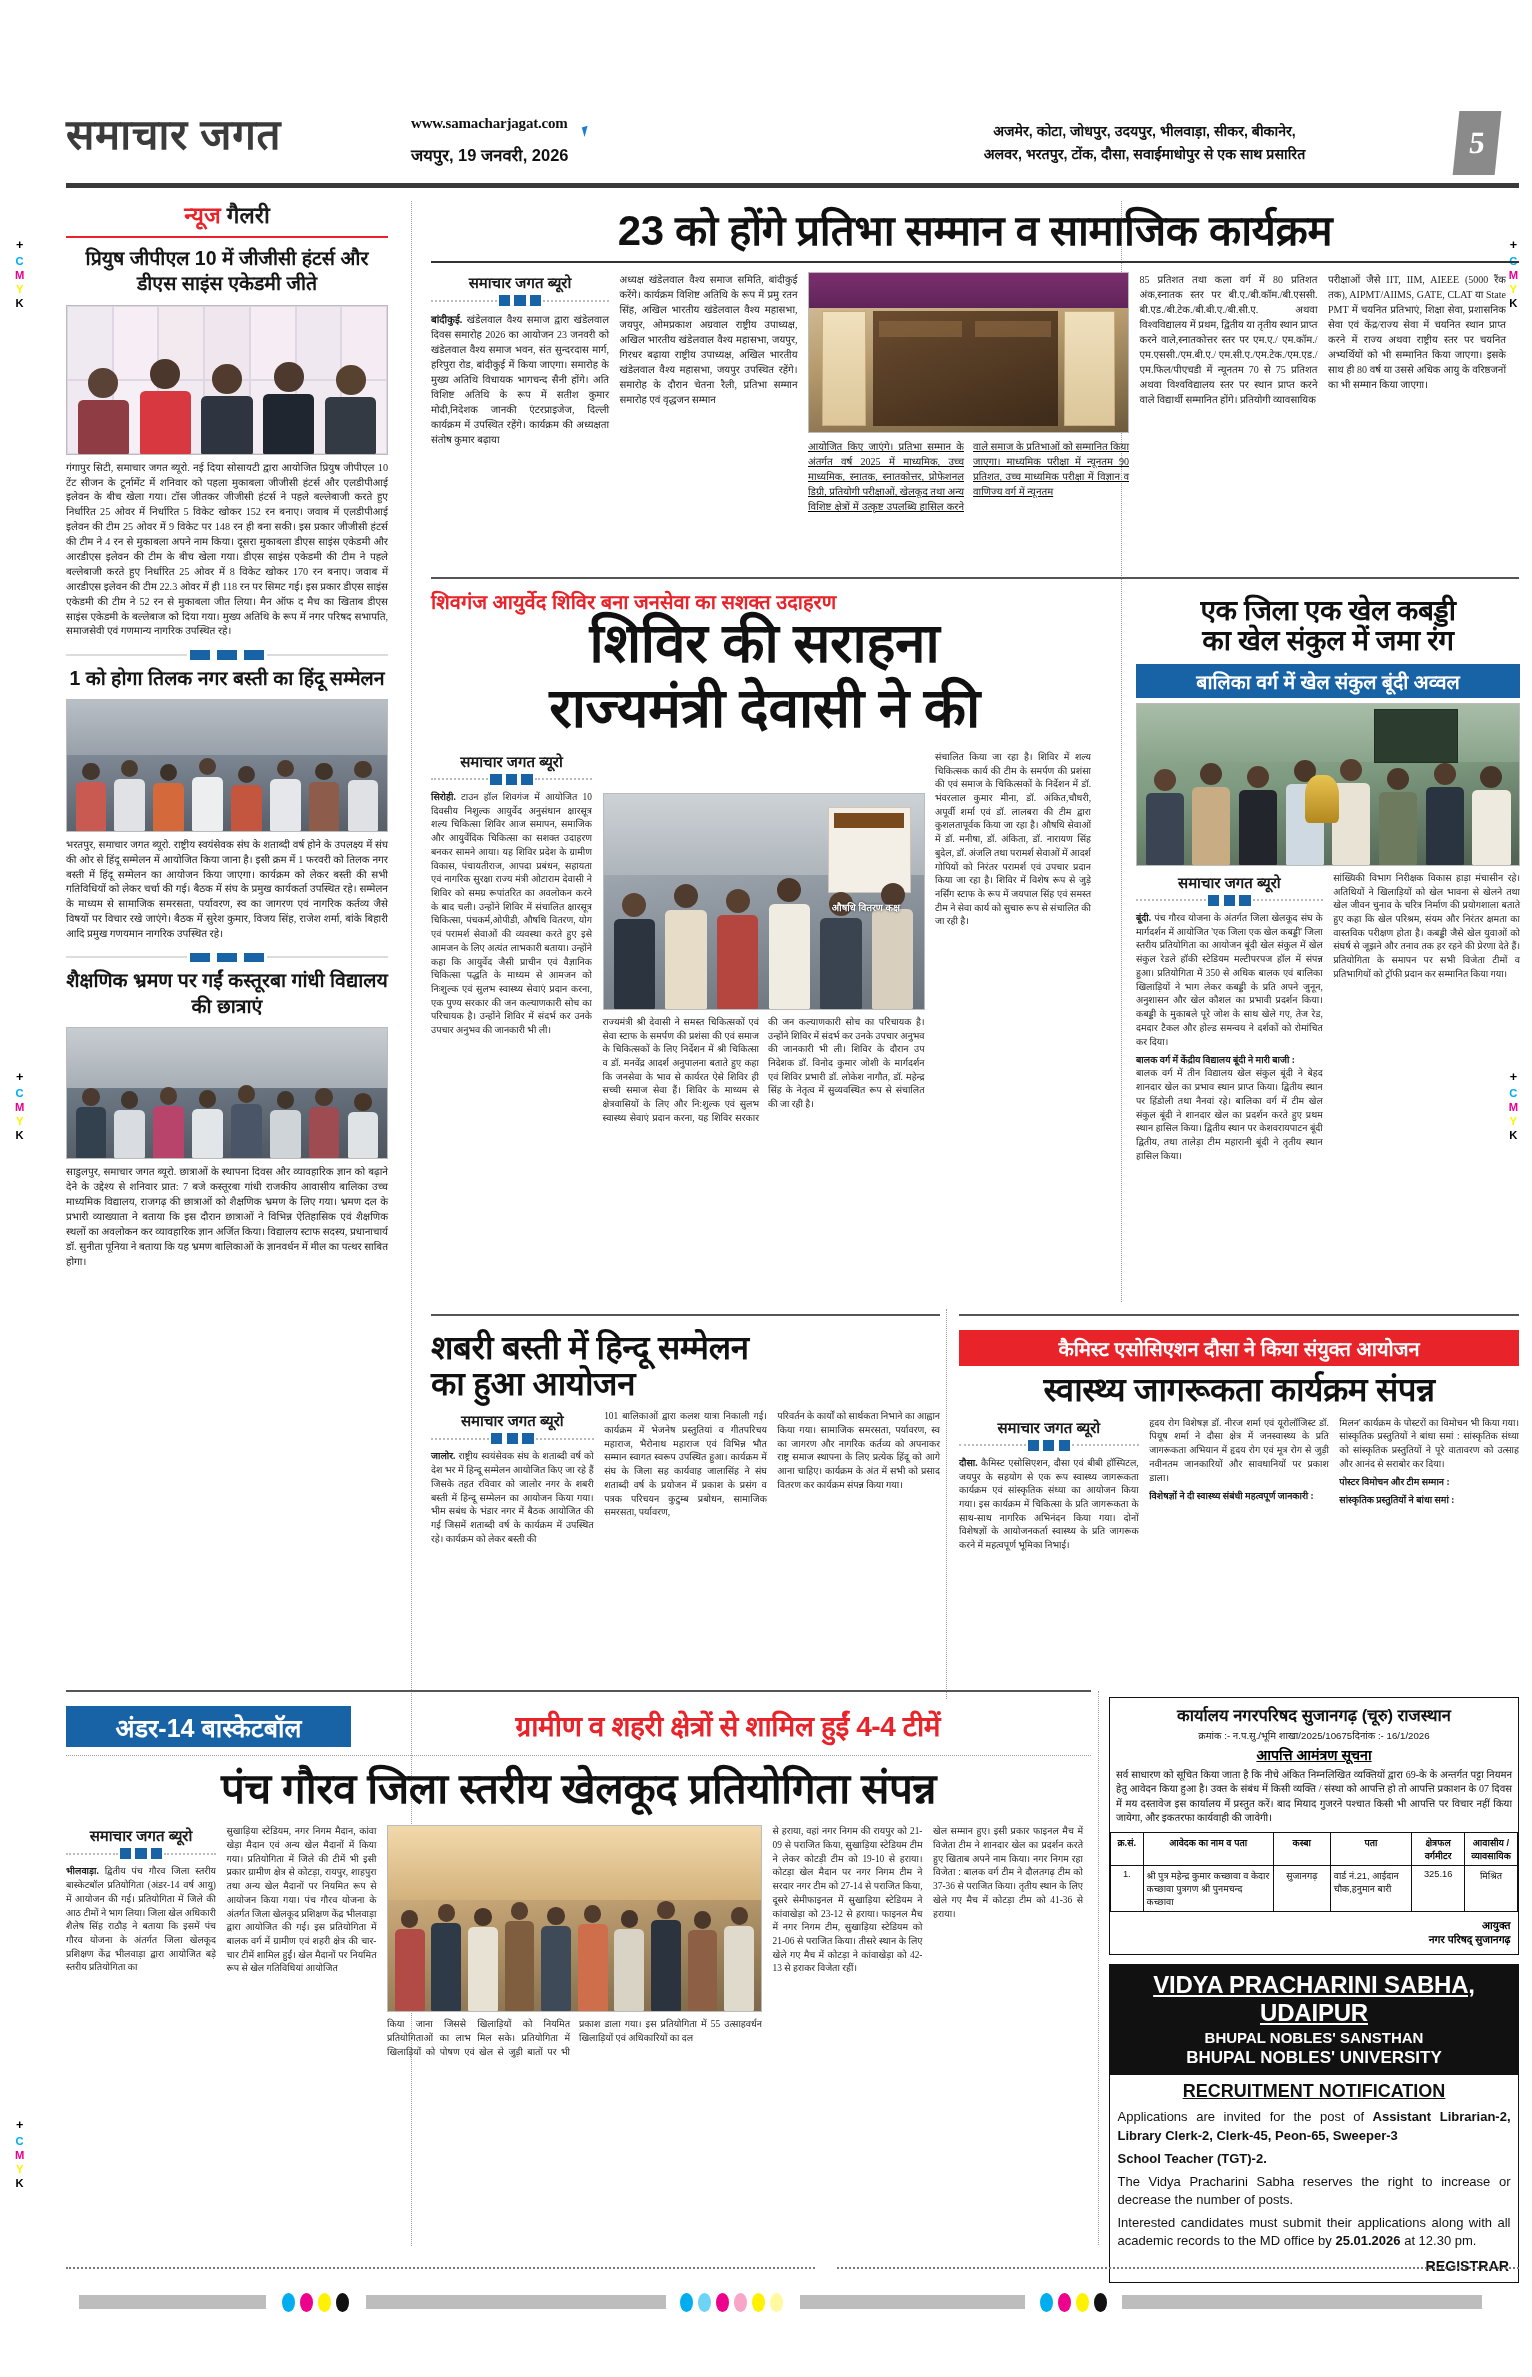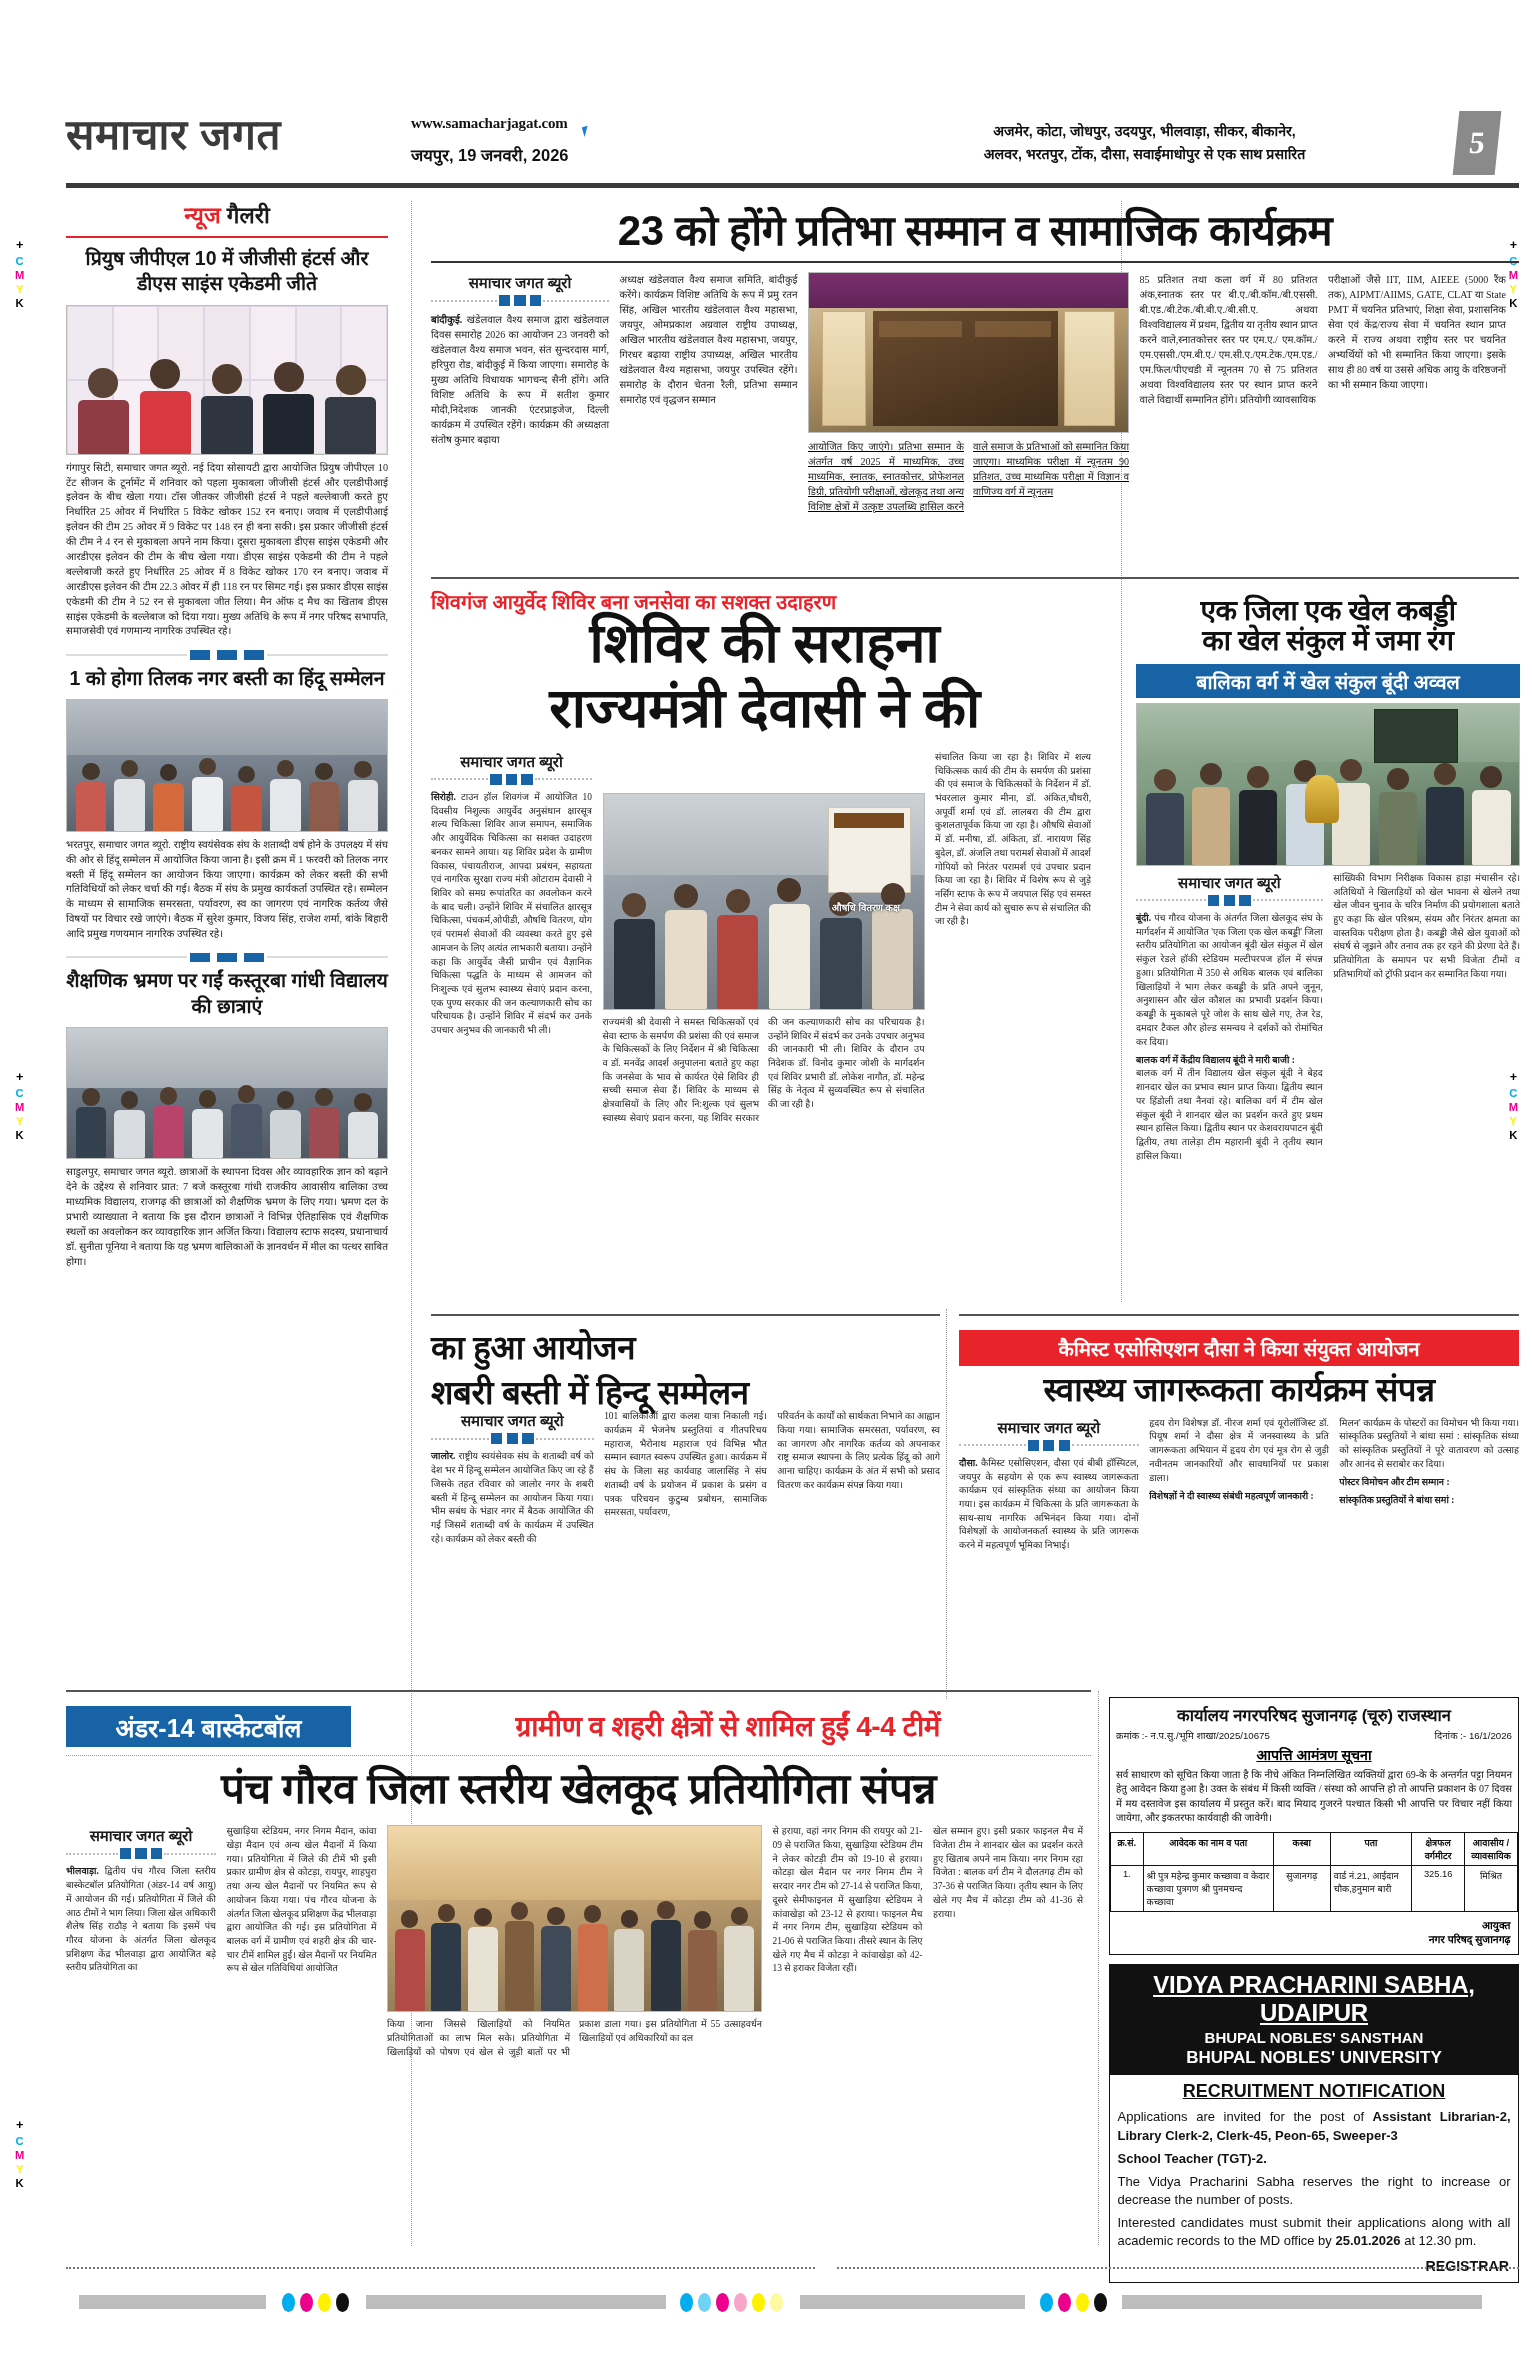--- a/index.html
+++ b/index.html
@@ -138,21 +138,21 @@
   .fig{ width:9.5%; }
   .fig .hd{ width:58%; margin:0 auto 1.5px; padding-top:58%; border-radius:50%; background:#3b2f28; }
   .fig .bd{ width:100%; height:45px; border-radius:5.2px 5.2px 1.5px 1.5px; }
 
   
   .adbox{ border:1.5px solid #111; background:#fff; }
   .ad-title{
     font-family:"Liberation Sans",sans-serif; font-weight:bold; font-size:16.5px;
     text-align:center; color:#111; padding:4.5px 3px 1.5px;
   }
-  .ad-row{ display:flex; justify-content:space-between;
+  .ad-row{ display:flex; justify-content:center;
     font-family:"Liberation Sans",sans-serif; font-size:9.7px; padding:1.5px 6px; color:#111;}
   .ad-sub{ text-align:center; font-family:"Liberation Sans",sans-serif;
     font-weight:bold; font-size:14.2px; text-decoration:underline; padding:2.2px 0 3.7px;}
   .ad-para{ font-family:"Liberation Serif",serif; font-size:10px; line-height:1.45;
     text-align:justify; padding:0 6px 6px; color:#111;}
   table.adtab{ width:100%; border-collapse:collapse; }
   table.adtab th, table.adtab td{
     border:1.1px solid #111; font-family:"Liberation Sans",sans-serif;
     font-size:9.3px; padding:3px 3px; vertical-align:top; color:#111;
   }
@@ -557,22 +557,22 @@
       <div style="width:187px;">
         <div class="col small">सांख्यिकी विभाग निरीक्षक विकास हाड़ा मंचासीन रहे। अतिथियों ने खिलाड़ियों को खेल भावना से खेलने तथा खेल जीवन चुनाव के चरित्र निर्माण की प्रयोगशाला बताते हुए कहा कि खेल परिश्रम, संयम और निरंतर क्षमता का वास्तविक परीक्षण होता है। कबड्डी जैसे खेल युवाओं को संघर्ष से जूझने और तनाव तक हर रहने की प्रेरणा देते हैं। प्रतियोगिता के समापन पर सभी विजेता टीमों व प्रतिभागियों को ट्रॉफी प्रदान कर सम्मानित किया गया।</div>
       </div>
     </div>
   </div>
 
   <div class="hline" style="left:410px; top:1293px; width:509px;"></div>
   <div class="hline" style="left:938px; top:1293px; width:560px;"></div>
 
   <div style="position:absolute; left:410px; top:1309px; width:509px;">
+    <div class="bigdeck" style="font-size:33px;">शबरी बस्ती में हिन्दू सम्मेलन</div>
     <div class="bigdeck" style="font-size:33px; margin-bottom:9px;">का हुआ आयोजन</div>
-    <div class="bigdeck" style="font-size:33px;">शबरी बस्ती में हिन्दू सम्मेलन</div>
     <div style="display:flex; gap:10.5px;">
       <div style="width:163px;">
         <div class="byline">समाचार जगत ब्यूरो</div>
         <div class="byline-sep">
           <div class="dln"></div>
               <div class="sq"></div>
               <div class="sq"></div>
               <div class="sq"></div>
               <div class="dln"></div>
         </div>

